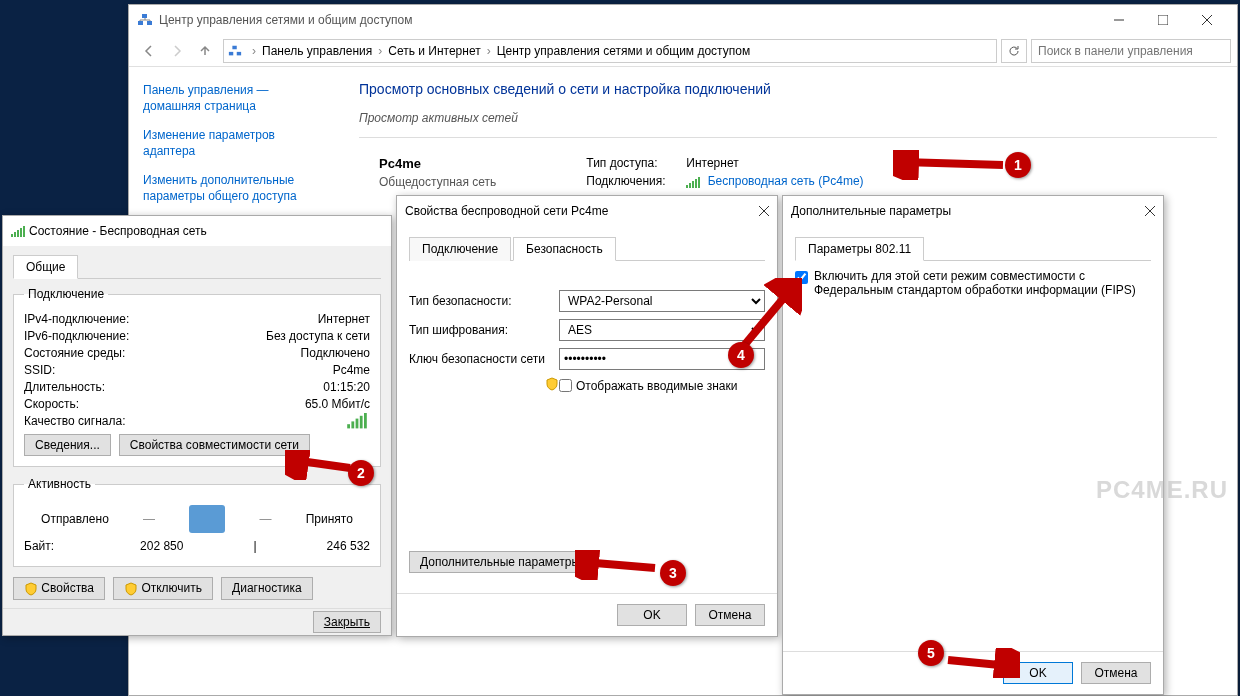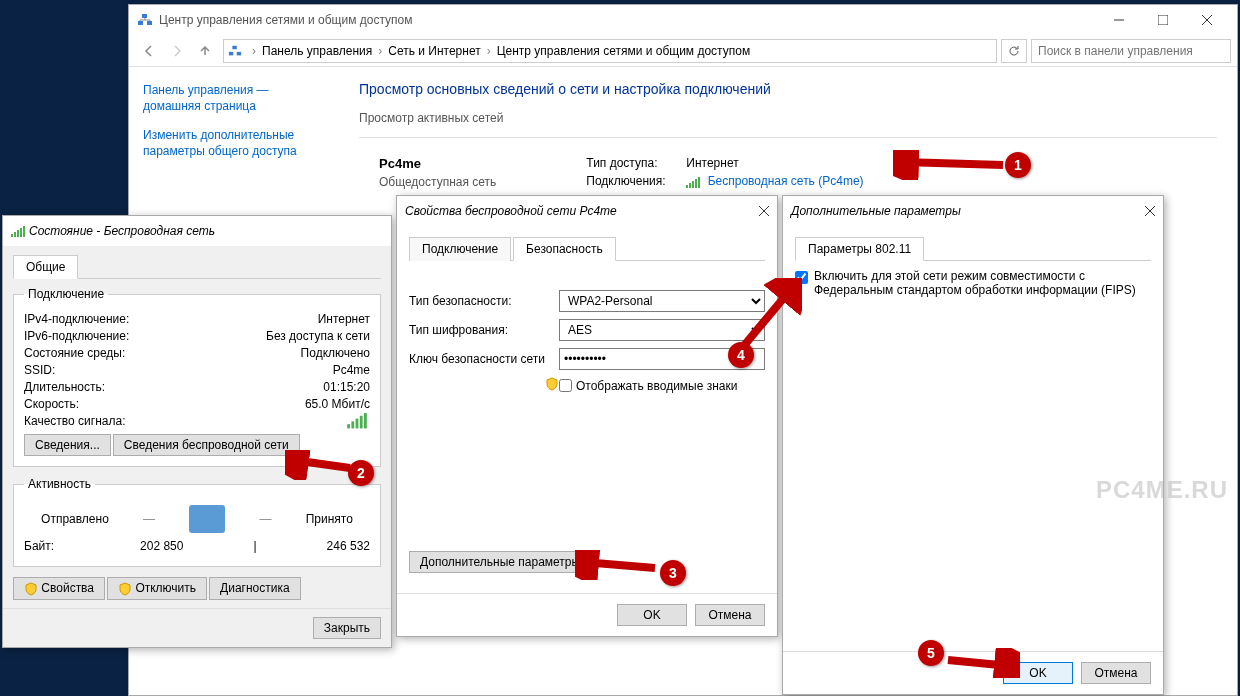--- a/index.html
+++ b/index.html
@@ -21,51 +21,51 @@
 .breadcrumb { flex: 1; height: 24px; border: 1px solid #ccc; margin: 0 4px; display: flex; align-items: center; padding: 0 4px; font-size: 12px; background: #fff; }
 .breadcrumb .sep { margin: 0 6px; color: #888; }
 .refresh-btn { width: 26px; height: 24px; border: 1px solid #ccc; display: flex; align-items: center; justify-content: center; margin-right: 4px; }
 .searchbox { width: 200px; height: 24px; border: 1px solid #ccc; padding: 0 6px; font-size: 12px; color: #888; }
 
 .main-body { display: flex; background: #fff; height: calc(100% - 62px); }
 .sidepane { width: 210px; padding: 16px 14px; font-size: 12px; }
 .sidepane a { color: #0066cc; text-decoration: none; display: block; margin-bottom: 14px; line-height: 1.3; }
 .content { flex: 1; padding: 14px 20px; }
 .content h2 { font-size: 14px; font-weight: 400; color: #003399; margin-bottom: 14px; }
-.content .sub { font-size: 12px; color: #555; margin-bottom: 12px; }
+.content .sub { font-size: 12px; color: #555; margin-bottom: 12px; font-style: italic; }
 .netbox { display: flex; gap: 90px; padding: 10px 20px; }
 .netleft .name { font-weight: bold; font-size: 13px; }
 .netleft .type { font-size: 12px; color: #555; margin-top: 4px; }
 .netright { font-size: 12px; }
 .netright .row { display: flex; margin-bottom: 4px; }
 .netright .lbl { width: 100px; }
 .netright .val { color: #0066cc; cursor: pointer; }
 .signal-icon { display: inline-block; width: 14px; height: 12px; position: relative; margin-right: 4px; vertical-align: middle; }
 .signal-icon span { position: absolute; bottom: 0; width: 2px; background: #4CAF50; }
 .signal-icon span:nth-child(1){left:0;height:3px}
 .signal-icon span:nth-child(2){left:3px;height:5px}
 .signal-icon span:nth-child(3){left:6px;height:7px}
 .signal-icon span:nth-child(4){left:9px;height:9px}
 .signal-icon span:nth-child(5){left:12px;height:11px}
 
 
 .status-win { left: 2px; top: 215px; width: 390px; background: #f0f0f0; }
-.dlg-title { height: 30px; display: flex; align-items: center; padding: 0 8px; font-size: 12px; background: #fff; font-style: italic; }
+.dlg-title { height: 30px; display: flex; align-items: center; padding: 0 8px; font-size: 12px; background: #fff; }
 .dlg-body { padding: 8px 10px; font-size: 12px; }
 .tabs { display: flex; border-bottom: 1px solid #ccc; margin-bottom: 8px; }
 .tab { padding: 4px 12px; font-size: 12px; background: #f8f8f8; border: 1px solid #ccc; border-bottom: none; cursor: pointer; margin-right: 2px; position: relative; top: 1px; }
 .tab.active { background: #fff; border-bottom: 1px solid #fff; }
 fieldset { border: 1px solid #ccc; padding: 8px 10px 10px; margin-bottom: 10px; background: #fff; }
 fieldset legend { font-size: 12px; padding: 0 4px; }
 .kv { display: flex; justify-content: space-between; margin: 3px 0; font-size: 12px; }
-.btnrow { display: flex; gap: 2px; margin-top: 6px; }
+.btnrow { display: flex; gap: 8px; margin-top: 6px; }
 .btn { padding: 3px 10px; font-size: 12px; background: #e1e1e1; border: 1px solid #adadad; cursor: pointer; }
 .activity { display: flex; justify-content: space-around; align-items: center; margin: 6px 0; }
 .activity .pcicon { width: 36px; height: 28px; background: #5a9bd5; border-radius: 3px; position: relative; }
-.bottom-btns { display: flex; justify-content: flex-end; padding: 8px 10px; border-top: 1px solid #ddd; }
+.bottom-btns { display: flex; justify-content: flex-end; padding: 2px 10px; border-top: 1px solid #ddd; text-decoration: underline; }
 
 
 .props-win { left: 396px; top: 195px; width: 382px; background: #fff; }
 .props-body { padding: 10px 12px; }
 .formrow { display: flex; align-items: center; margin: 7px 0; font-size: 12px; }
 .formrow label { width: 150px; }
 .formrow select, .formrow input[type=text], .formrow input[type=password] { flex: 1; height: 22px; border: 1px solid #7a7a7a; font-size: 12px; padding: 0 4px; background: #fff; }
 .shield { width: 14px; height: 14px; display: inline-block; }
 .props-bottom { display: flex; justify-content: flex-end; gap: 8px; padding: 10px 12px; border-top: 1px solid #ddd; margin-top: 10px; }
 
@@ -143,20 +143,21 @@
     <div class="refresh-btn">
         <svg width="12" height="12" viewBox="0 0 12 12">
           <path d="M10 6a4 4 0 11-1.2-2.8M10 1v3H7" stroke="#555" fill="none"></path>
         </svg>
       </div>
     <input class="searchbox" placeholder="Поиск в панели управления" style="">
   </div>
   <div class="main-body">
     <div class="sidepane">
       <a>Панель управления — домашняя страница</a>
+      <a>Изменение параметров адаптера</a>
       <a>Изменить дополнительные параметры общего доступа</a>
     </div>
     <div class="content">
       <h2>Просмотр основных сведений о сети и настройка подключений</h2>
       <div class="sub">Просмотр активных сетей</div>
       <hr style="border:none;border-top:1px solid #ddd;margin-bottom:8px">
       <div class="netbox">
         <div class="netleft">
           <div class="name">Pc4me</div>
           <div class="type">Общедоступная сеть</div>
@@ -225,21 +226,21 @@
           <span class="signal-icon" style="transform:scale(1.4);margin-right:6px">
             <span></span>
             <span></span>
             <span></span>
             <span></span>
             <span></span>
           </span>
         </div>
       <div class="btnrow">
         <button class="btn">Сведения...</button>
-        <button class="btn">Сведения беспроводной сети</button>
+        <button class="btn">Свойства совместимости сети</button>
       </div>
     </fieldset>
     <fieldset>
       <legend>Активность</legend>
       <div class="activity">
         <span>Отправлено</span>
         <span style="color:#888">—</span>
         <div class="pcicon"></div>
         <span style="color:#888">—</span>
         <span>Принято</span>

